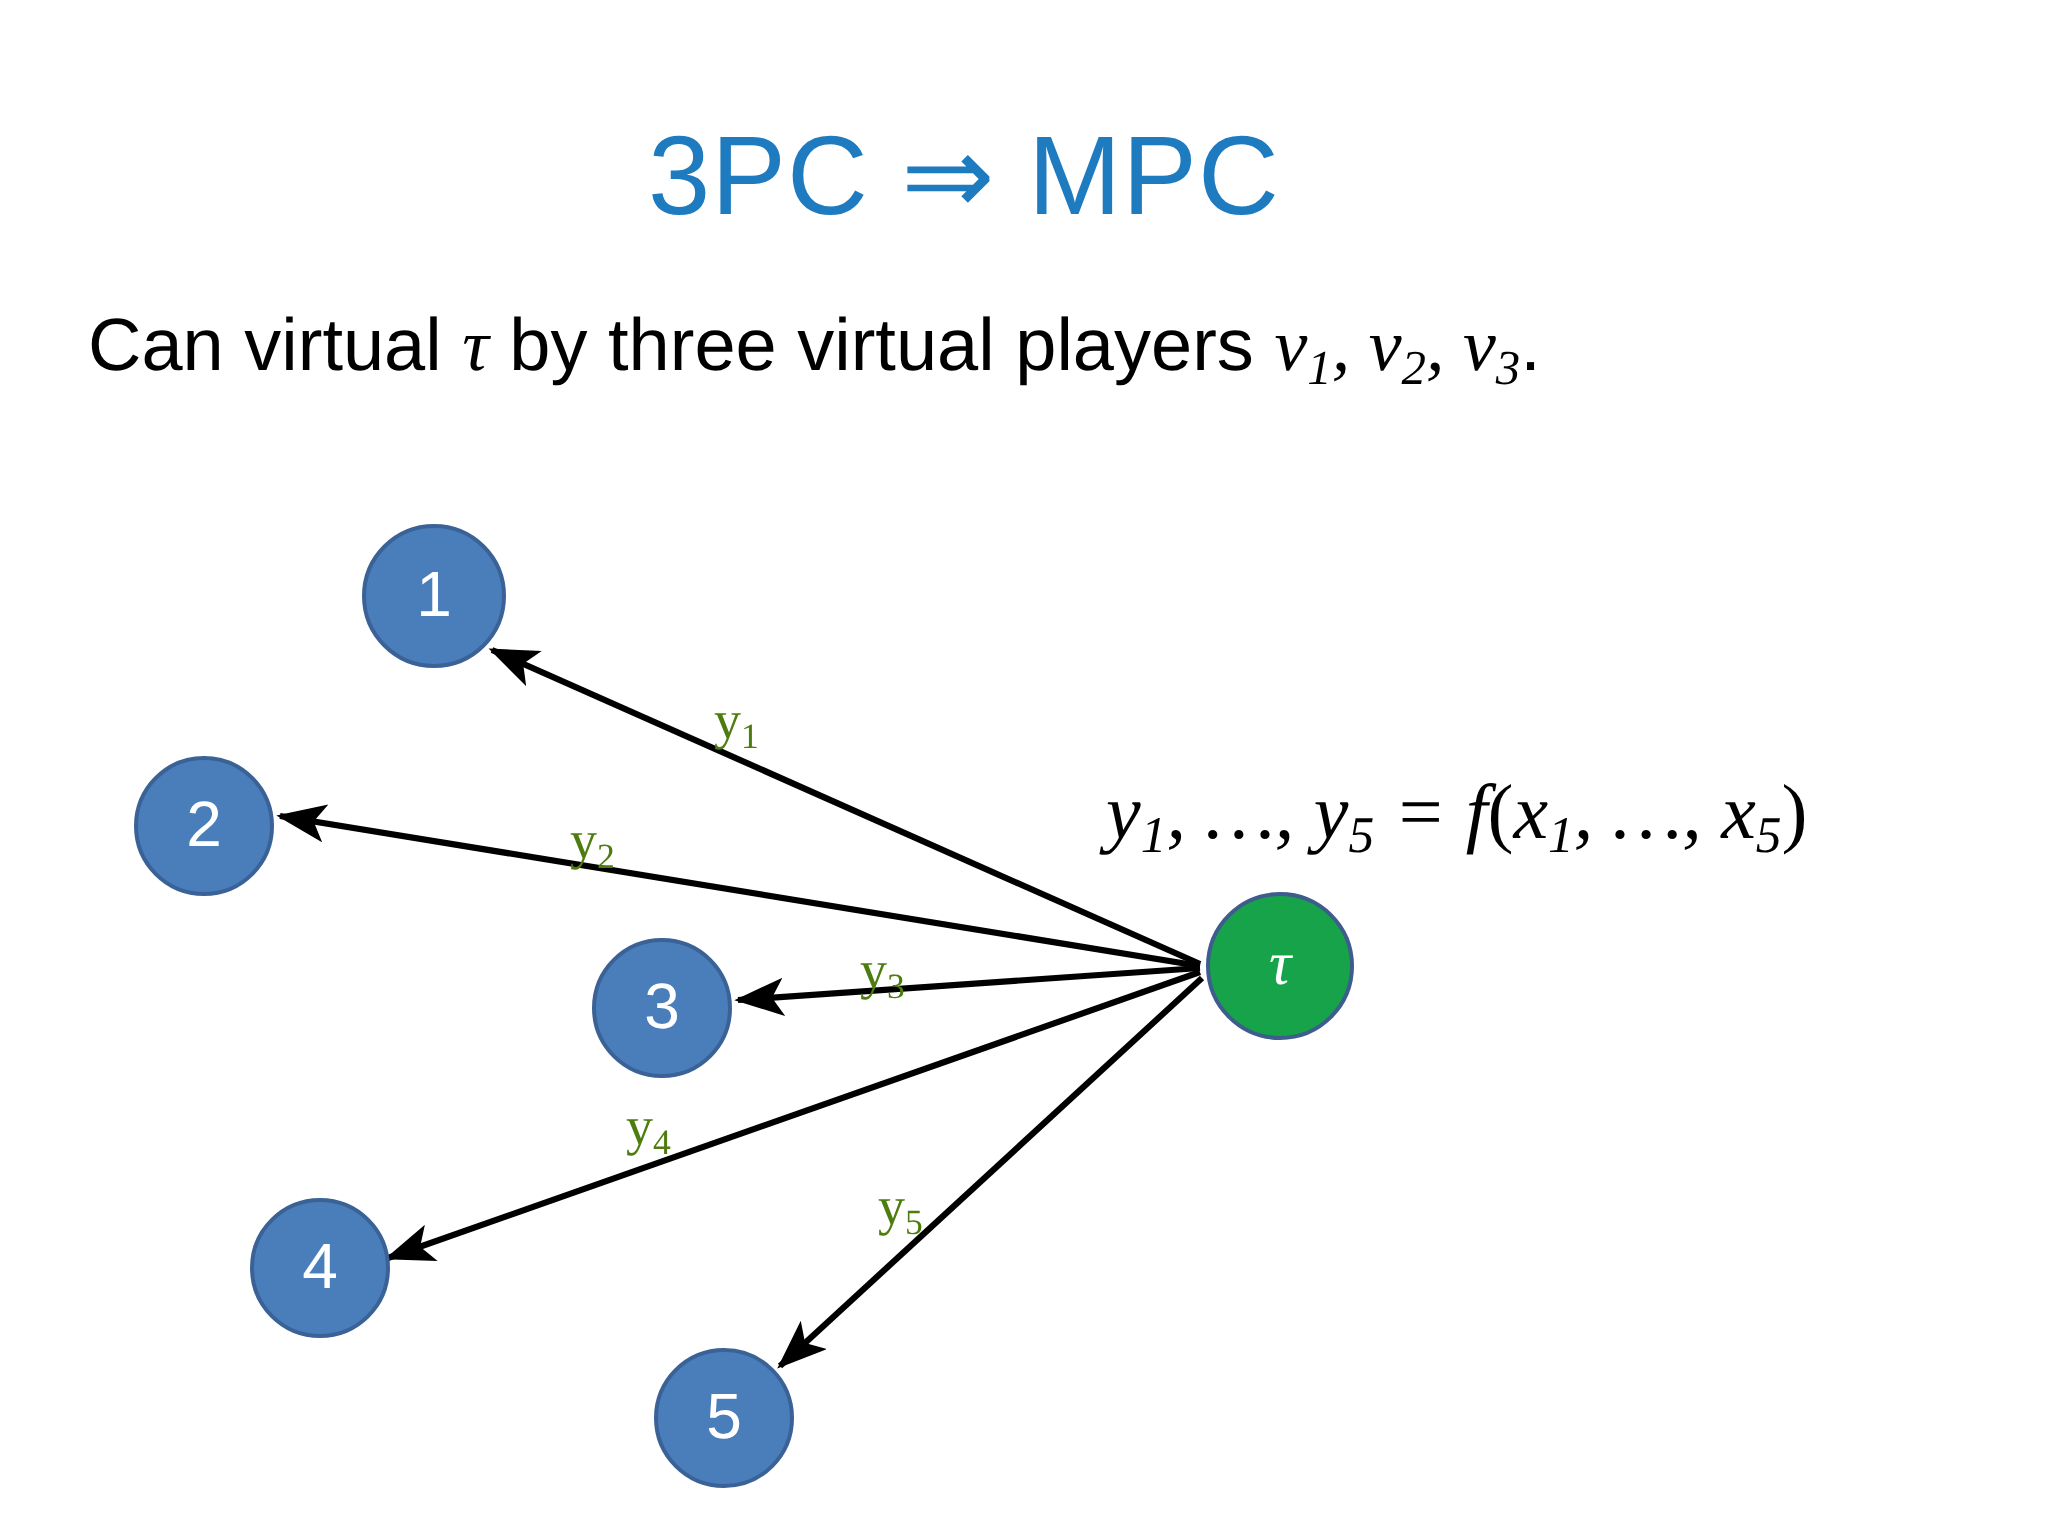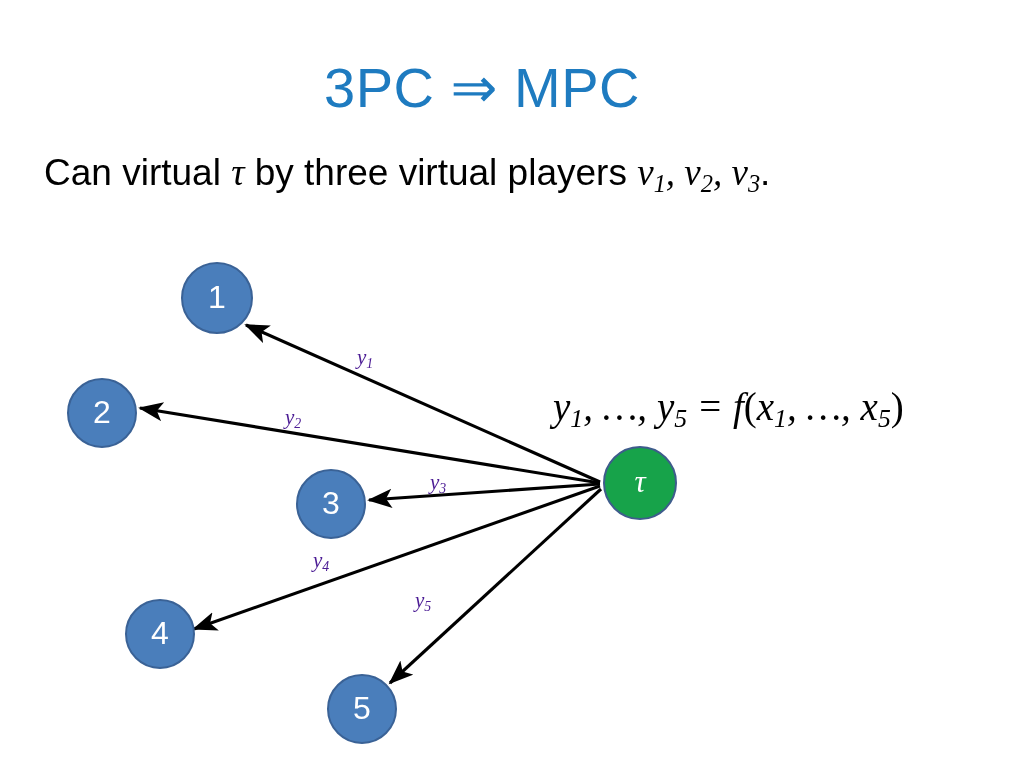--- a/index.html
+++ b/index.html
@@ -107,23 +107,22 @@
   }
   .node .node-label {
     pointer-events: none;
     transform: translateY(-1px);
   }
 
   
   .edge-label {
     position: absolute;
     font-family: "Liberation Serif", "DejaVu Serif", serif;
-    font-style: italic;
-    font-size: 21px;
-    color: #4c1d95;
+    font-size: 27px;
+    color: #4d7c0f;
     white-space: nowrap;
   }
   .edge-label sub {
     font-size: 0.66em;
     vertical-align: -0.28em;
     line-height: 0;
   }
 </style>
 </head>
 <body>
@@ -147,21 +146,21 @@
       <line x1="600" y1="483" x2="140" y2="408" stroke="#000000" stroke-width="3.1" marker-end="url(#arrowhead)"></line>
       <line x1="600" y1="484" x2="369" y2="500" stroke="#000000" stroke-width="3.1" marker-end="url(#arrowhead)"></line>
       <line x1="600" y1="486" x2="194" y2="629" stroke="#000000" stroke-width="3.1" marker-end="url(#arrowhead)"></line>
       <line x1="601" y1="489" x2="390" y2="683" stroke="#000000" stroke-width="3.1" marker-end="url(#arrowhead)"></line>
     </svg>
 
 <div class="edge-label" style="left: 357px; top: 345px;"><span>y</span><sub>1</sub></div>
     <div class="edge-label" style="left: 285px; top: 405px;"><span>y</span><sub>2</sub></div>
     <div class="edge-label" style="left: 430px; top: 470px;"><span>y</span><sub>3</sub></div>
     <div class="edge-label" style="left: 313px; top: 548px;"><span>y</span><sub>4</sub></div>
-    <div class="edge-label" style="left: 415px; top: 588px;"><span>y</span><sub>5</sub></div>
+    <div class="edge-label" style="left: 439px; top: 588px;"><span>y</span><sub>5</sub></div>
     <div class="node player" style="left: 181px; top: 262px; width: 72px; height: 72px;">
       <span class="node-label">1</span>
     </div>
     <div class="node player" style="left: 67px; top: 378px; width: 70px; height: 70px;">
       <span class="node-label">2</span>
     </div>
     <div class="node player" style="left: 296px; top: 469px; width: 70px; height: 70px;">
       <span class="node-label">3</span>
     </div>
     <div class="node player" style="left: 125px; top: 599px; width: 70px; height: 70px;">

